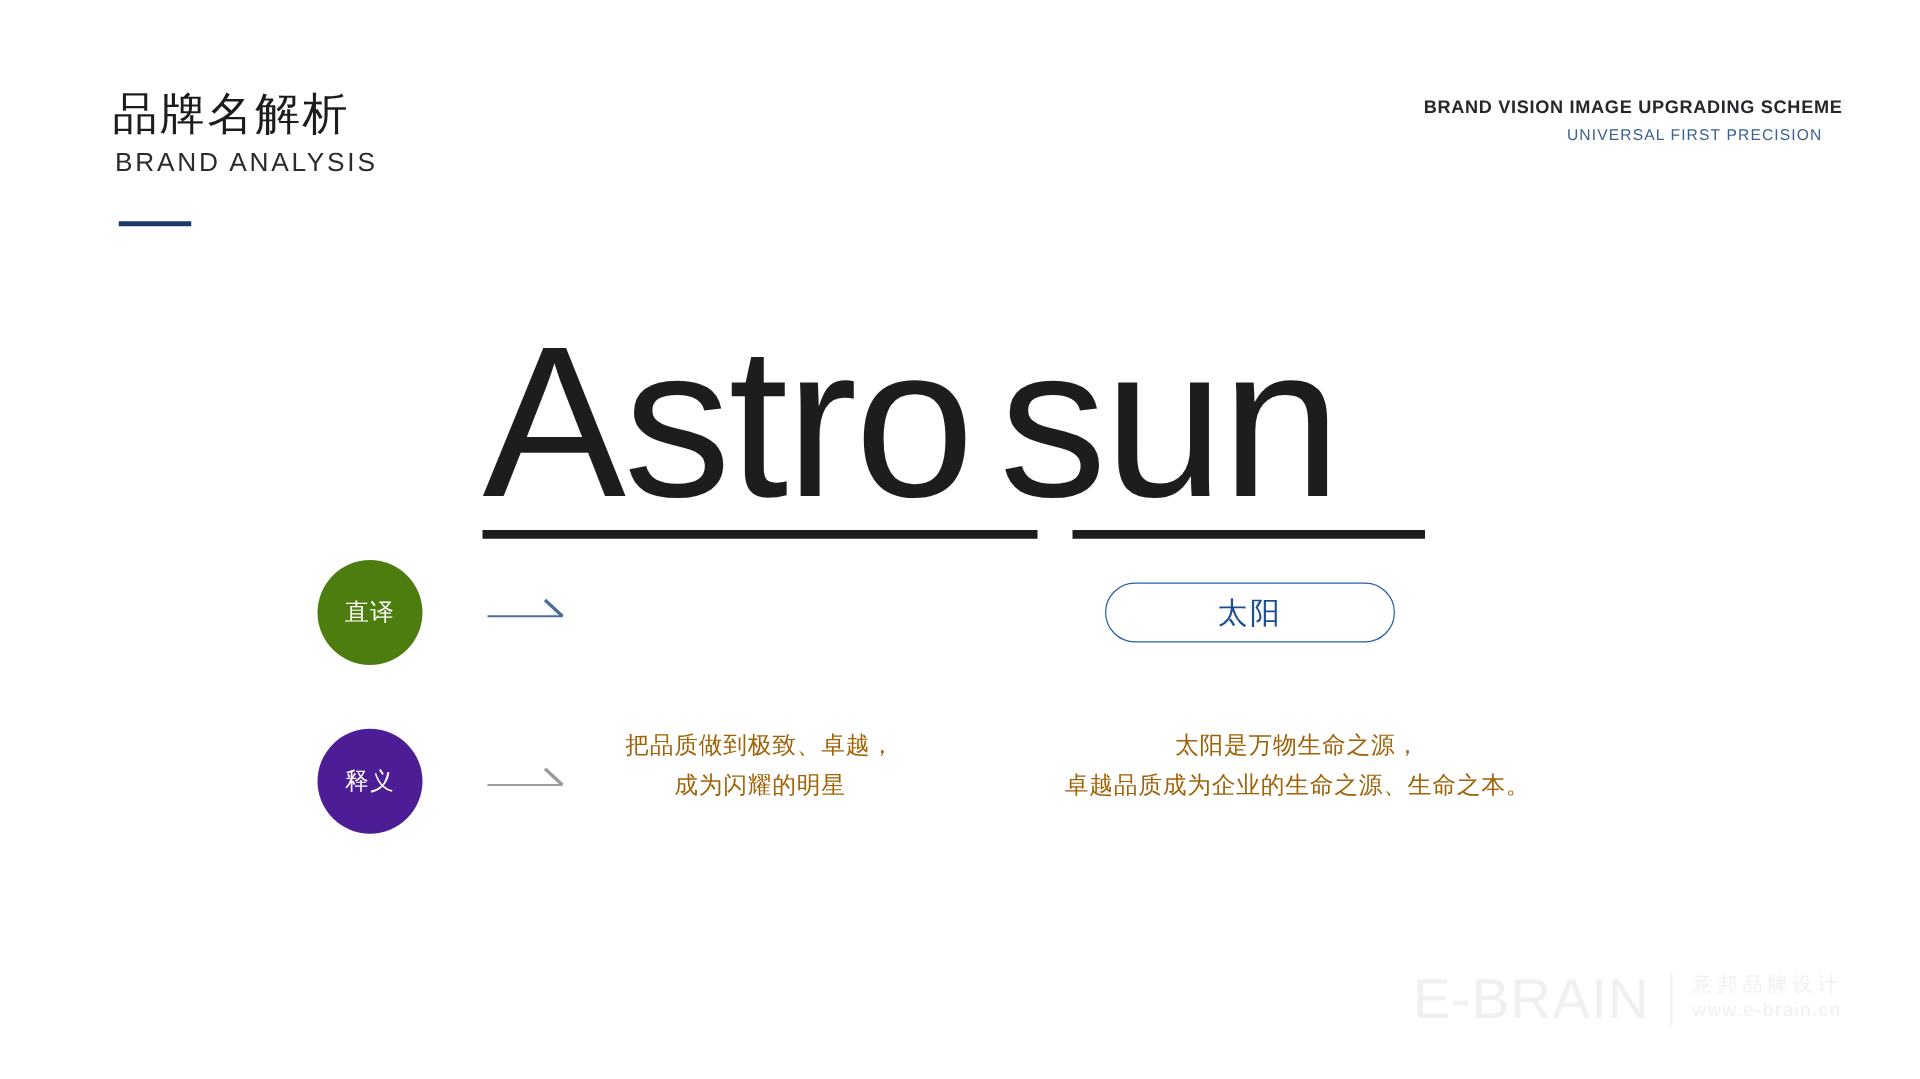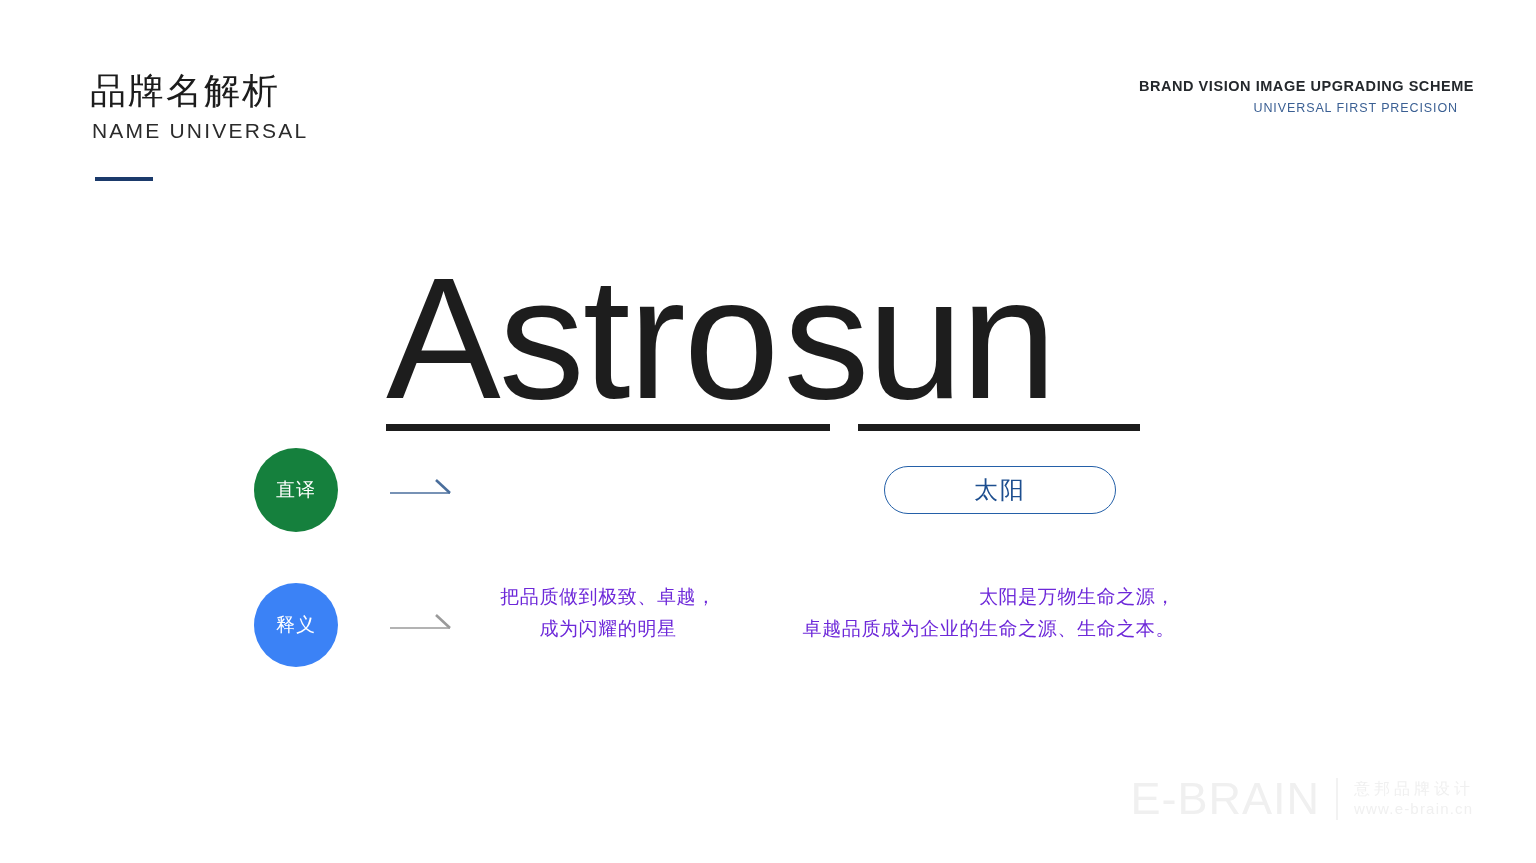--- a/index.html
+++ b/index.html
@@ -86,21 +86,21 @@
     left: 0;
     top: 0;
     font-size: 172px;
     font-weight: 300;
     letter-spacing: -2px;
     color: #1d1d1d;
     line-height: 1;
     white-space: nowrap;
     font-family: "Liberation Sans", "DejaVu Sans", sans-serif;
   }
-  .logo-type .part-b { margin-left: 6px; }
+  .logo-type .part-b { margin-left: 22px; }
 
   .logo-underline-a {
     position: absolute;
     left: 0px;
     top: 172px;
     width: 444px;
     height: 7px;
     background: #1d1d1d;
   }
   .logo-underline-b {
@@ -125,22 +125,22 @@
     height: 84px;
     border-radius: 50%;
     display: flex;
     align-items: center;
     justify-content: center;
     color: #ffffff;
     font-size: 19px;
     letter-spacing: 1px;
     font-weight: 400;
   }
-  .badge-blue { background: #15803d; }
-  .badge-gray { background: #3b82f6; }
+  .badge-blue { background: #4d7c0f; }
+  .badge-gray { background: #4c1d95; }
 
   .arrow {
     position: absolute;
     left: 388px;
     top: 28px;
     width: 68px;
     height: 26px;
   }
 
   .pill {
@@ -156,29 +156,29 @@
     color: #1d4e8f;
     font-size: 24px;
     letter-spacing: 2px;
   }
   .pill-a { left: 492px; width: 232px; }
   .pill-b { left: 884px; width: 232px; font-family: Liberation Mono, monospace; }
 
   .desc {
     position: absolute;
     top: -2px;
-    color: #6d28d9;
+    color: #a16207;
     font-size: 19px;
     line-height: 1.66;
     text-align: center;
     letter-spacing: 0.6px;
     white-space: pre-line;
   }
   .desc-a { left: 472px; width: 272px; }
-  .desc-b { left: 773px; width: 402px; text-align: right; }
+  .desc-b { left: 837px; width: 402px; }
 
   
   .wm {
     position: absolute;
     right: 62px;
     bottom: 42px;
     display: flex;
     align-items: center;
     gap: 16px;
     opacity: 1;
@@ -212,21 +212,21 @@
     color: #f0f0f0;
     line-height: 1;
   }
 </style>
 </head>
 <body>
 
 <div id="slide">
 
   <div class="hdr-title">品牌名解析</div>
-  <div class="hdr-sub">NAME UNIVERSAL</div>
+  <div class="hdr-sub">BRAND ANALYSIS</div>
   <div class="hdr-rule"></div>
 
   <div class="hdr-right-main">BRAND VISION IMAGE UPGRADING SCHEME</div>
   <div class="hdr-right-sub">UNIVERSAL FIRST PRECISION</div>
 
   <div class="logo-wrap">
     <div class="logo-type"><span class="part-a">Astro</span><span class="part-b">sun</span></div>
     <div class="logo-underline-a"></div>
     <div class="logo-underline-b"></div>
   </div>

